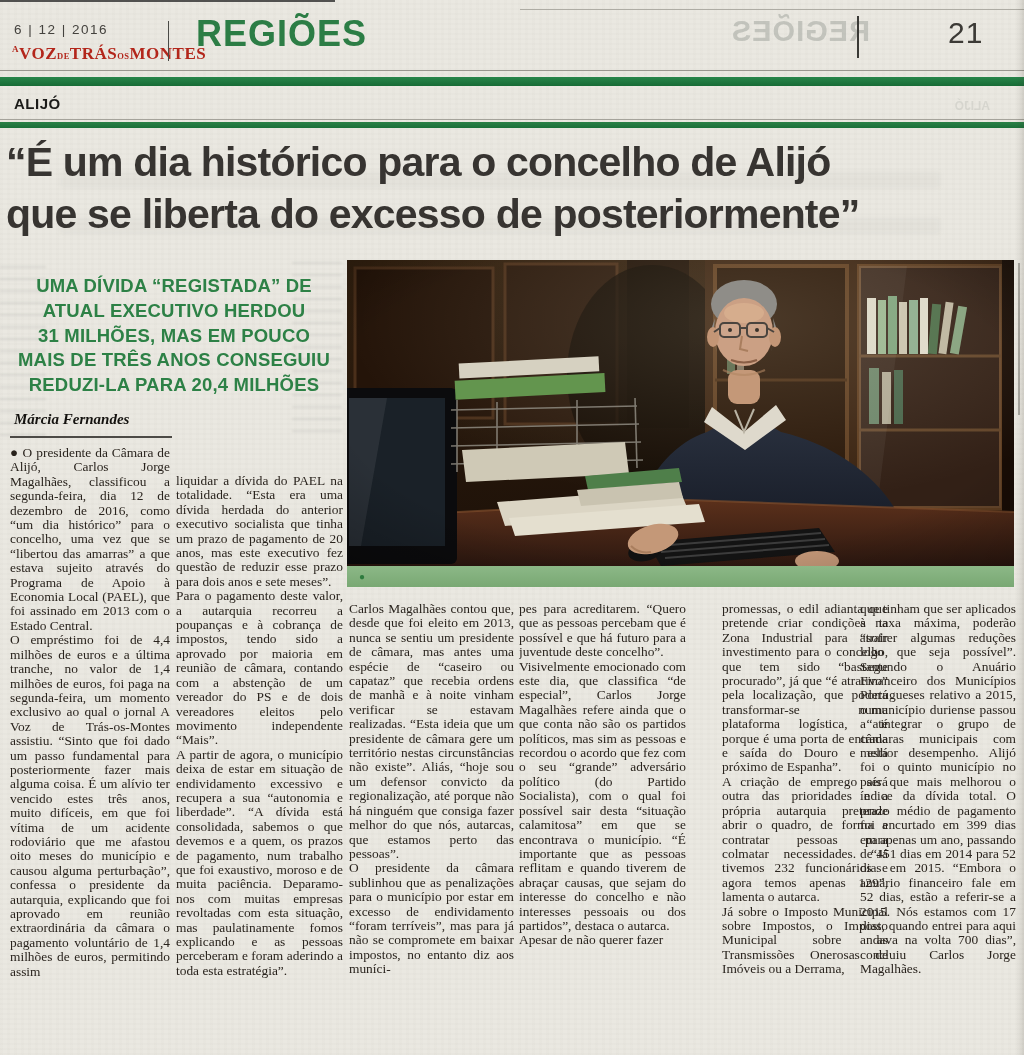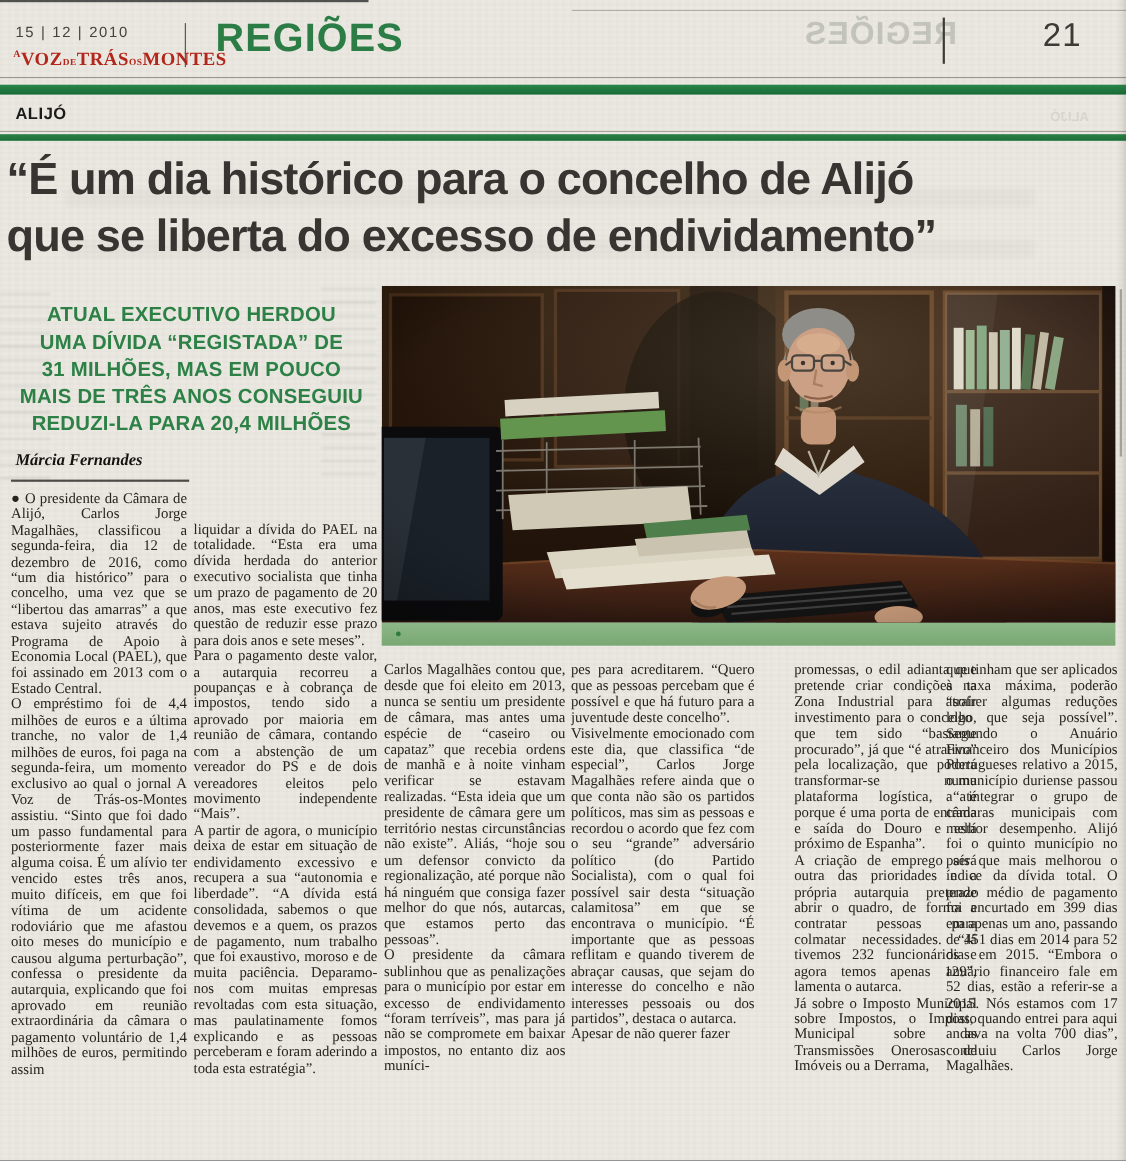--- a/index.html
+++ b/index.html
@@ -65,42 +65,42 @@
 <body>
 
 <div class="page">
 
   <div class="abs bleed bleed-a"></div>
   <div class="abs bleed bleed-b"></div>
   <div class="abs bleed-c"></div>
 
   <div class="abs top-line-left"></div>
   <div class="abs top-line-right"></div>
-  <div class="abs masthead-date">15 | 12 | 2010</div>
+  <div class="abs masthead-date">6 | 12 | 2016</div>
   <div class="abs masthead-logo"><span class="lg-sup">A</span><span>VOZ</span><span class="lg-sm">DE</span><span>TRÁS</span><span class="lg-sm">OS</span><span>MONTES</span></div>
   <div class="abs hdr-div1"></div>
   <div class="abs section-title">REGIÕES</div>
   <div class="abs ghost ghost-section">REGIÕES</div>
   <div class="abs hdr-div2"></div>
   <div class="abs page-number">21</div>
   <div class="abs hdr-rule"></div>
   <div class="abs green-bar1"></div>
   <div class="abs kicker">ALIJÓ</div>
   <div class="abs ghost ghost-kicker">ALIJÓ</div>
   <div class="abs kicker-rule"></div>
   <div class="abs green-bar2"></div>
 
   <div class="abs headline">
     <div>“É um dia histórico para o concelho de Alijó</div>
-    <div>que se liberta do excesso de endividamento”</div>
+    <div>que se liberta do excesso de posteriormente”</div>
   </div>
 
   <div class="abs standfirst">
+    <div>UMA DÍVIDA “REGISTADA” DE</div>
     <div>ATUAL EXECUTIVO HERDOU</div>
-    <div>UMA DÍVIDA “REGISTADA” DE</div>
     <div>31 MILHÕES, MAS EM POUCO</div>
     <div>MAIS DE TRÊS ANOS CONSEGUIU</div>
     <div>REDUZI-LA PARA 20,4 MILHÕES</div>
   </div>
 
   <div class="abs byline">Márcia Fernandes</div>
   <div class="abs byline-rule"></div>
 
   <div class="abs photo-credit">
     <span class="dr-dot"></span>

